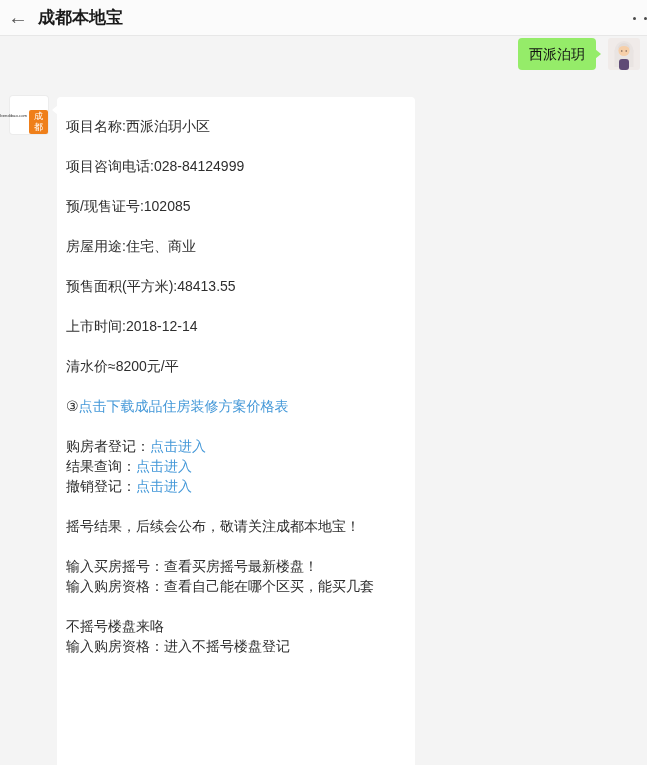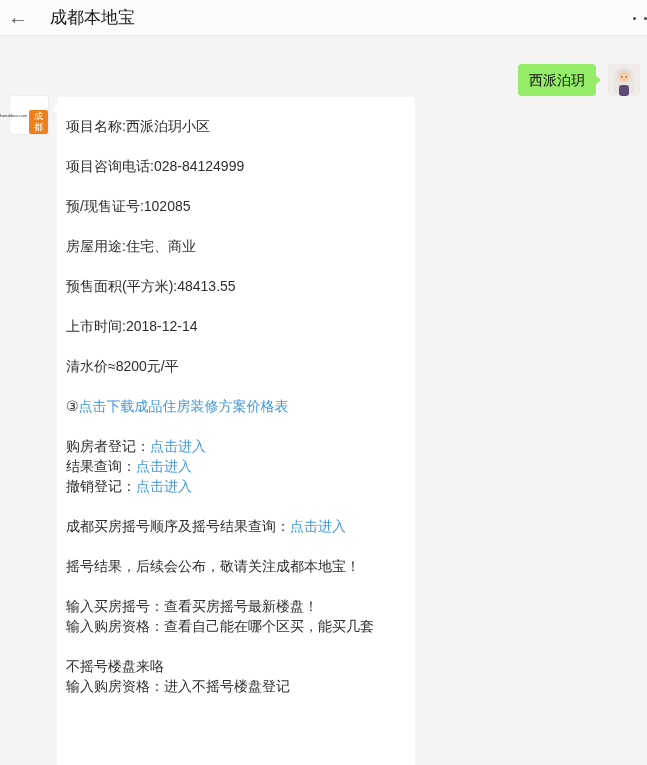--- a/index.html
+++ b/index.html
@@ -12,28 +12,28 @@
   
   .header{
     position:absolute;top:0;left:0;width:647px;height:36px;
     background:#fbfbfb;border-bottom:1px solid #e7e7e7;
     display:flex;align-items:center;box-sizing:border-box;
   }
   .back{
     width:36px;height:36px;display:flex;align-items:center;justify-content:center;
     font-size:20px;color:#555;cursor:pointer;flex:0 0 auto;
   }
-  .title{font-size:17px;font-weight:normal;color:#1a1a1a;margin-left:14px;}
+  .title{font-size:17px;font-weight:bold;color:#1a1a1a;margin-left:2px;}
   .menu-dots{
     position:absolute;right:-2px;top:15px;display:flex;gap:8px;cursor:pointer;padding:2px;
   }
   .menu-dots i{width:3px;height:3px;background:#4a4a4a;border-radius:50%;display:block;}
   
   .row-out{
-    position:absolute;top:64px;right:7px;display:flex;align-items:flex-end;
+    position:absolute;top:38px;right:7px;display:flex;align-items:flex-end;
   }
   .bubble-green{
     position:relative;height:32px;line-height:32px;padding:0 11px;
     background:var(--green,#95ec69);border-radius:4px;font-size:14px;color:#111;
     margin-right:12px;
   }
   .bubble-green:after{
     content:"";position:absolute;right:-5px;top:11px;width:0;height:0;
     border-top:5px solid transparent;border-bottom:5px solid transparent;
     border-left:6px solid var(--green,#95ec69);
@@ -126,23 +126,20 @@
       </div>
       <div class="para">
         <div class="line"><span>③</span><span class="link">点击下载成品住房装修方案价格表</span></div>
       </div>
       <div class="para">
         <div class="line"><span>购房者登记：</span><span class="link">点击进入</span></div>
         <div class="line"><span>结果查询：</span><span class="link">点击进入</span></div>
         <div class="line"><span>撤销登记：</span><span class="link">点击进入</span></div>
       </div>
       <div class="para">
-        <div class="line"><span>成都买房摇号顺序及摇号结果查询：</span><span class="link">点击进入</span></div>
-      </div>
-      <div class="para">
         <div class="line"><span>摇号结果，后续会公布，敬请关注成都本地宝！</span></div>
       </div>
       <div class="para">
         <div class="line"><span>输入买房摇号：查看买房摇号最新楼盘！</span></div>
         <div class="line"><span>输入购房资格：查看自己能在哪个区买，能买几套</span></div>
       </div>
       <div class="para">
         <div class="line"><span>不摇号楼盘来咯</span></div>
         <div class="line"><span>输入购房资格：进入不摇号楼盘登记</span></div>
       </div>

